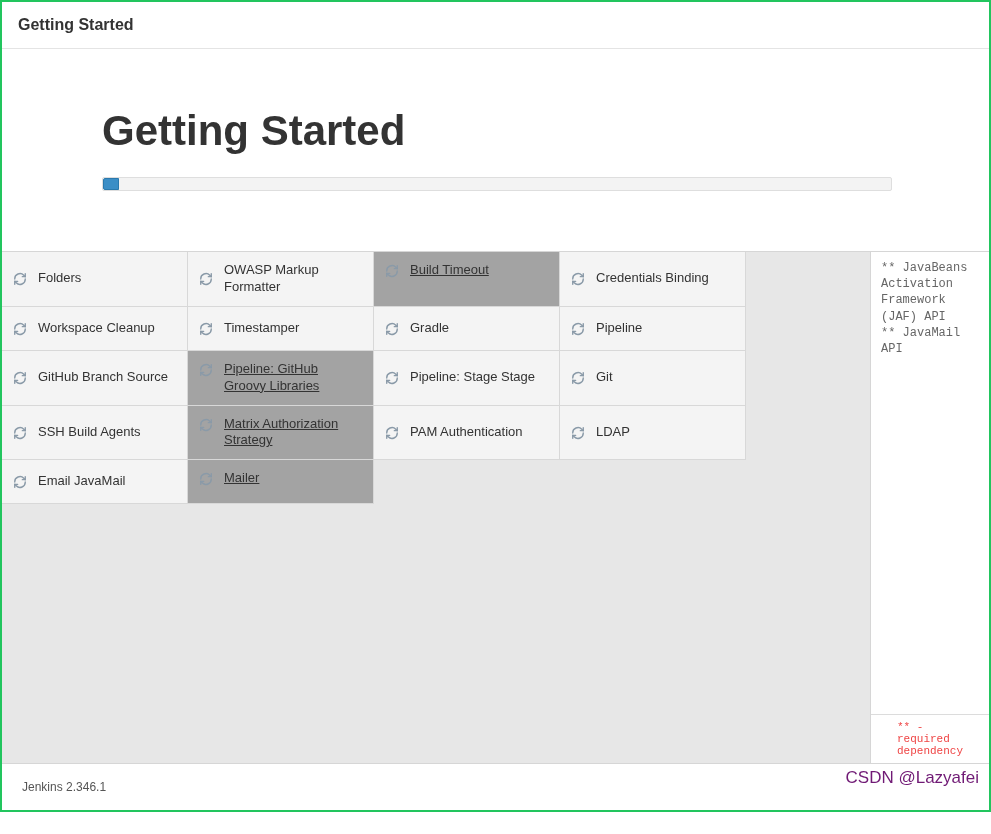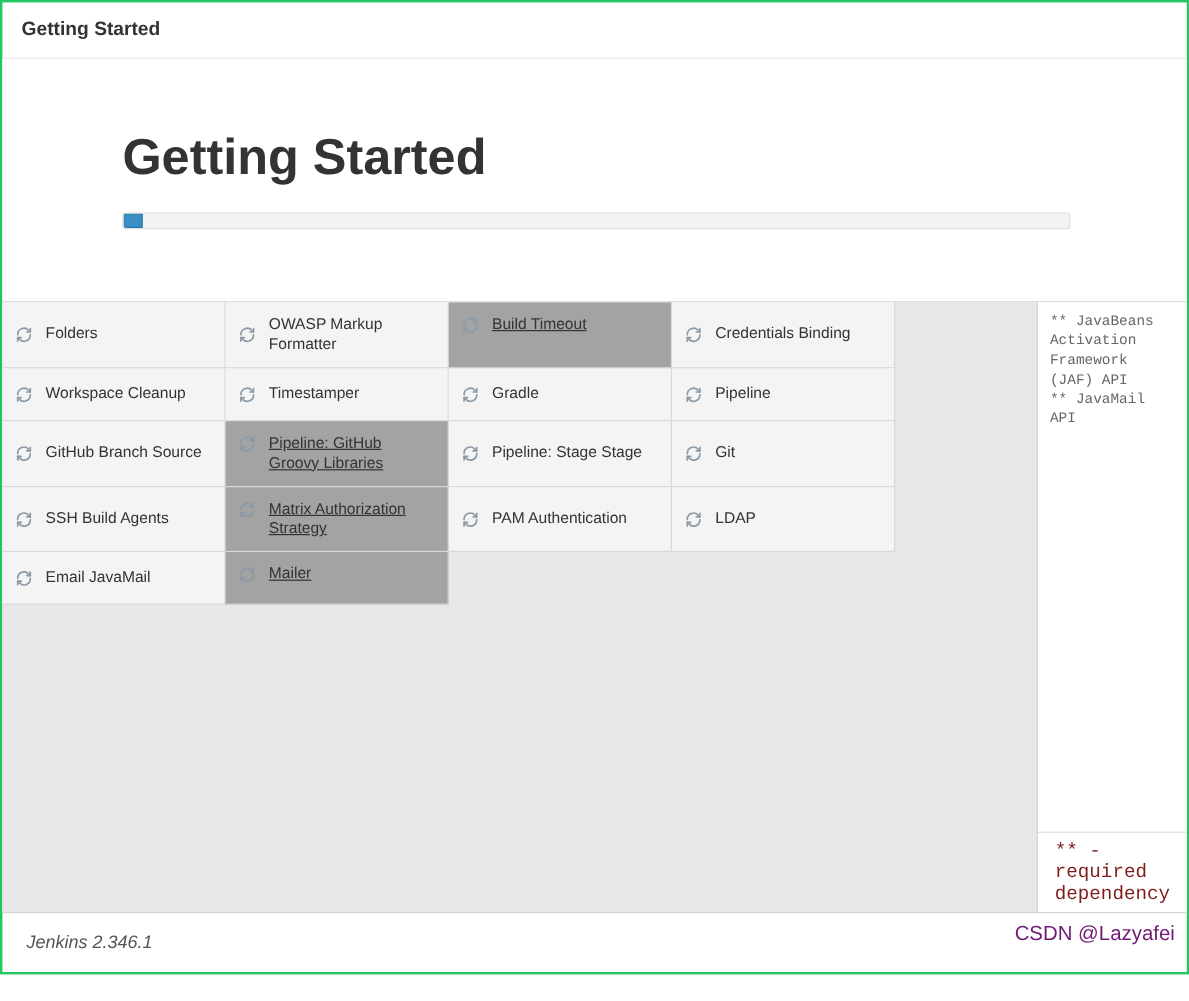--- a/index.html
+++ b/index.html
@@ -37,25 +37,25 @@
   .log-body {
     flex: 1 1 auto; overflow: hidden;
     font-family: "Courier New", monospace;
     font-size: 12px; line-height: 1.35;
     color: #666; padding: 8px 10px;
     white-space: pre-wrap; word-break: break-word;
   }
   .log-foot {
     border-top: 1px solid #dcdcdc;
     font-family: "Courier New", monospace;
-    font-size: 16px; color: #7f1d1d;
-    padding: 6px 14px;
+    font-size: 11px; color: #ef4444;
+    padding: 6px 26px;
   }
 
-  .footer { padding: 16px 20px; font-size: 15px; color: #555; font-style: italic; }
+  .footer { padding: 16px 20px; font-size: 12px; color: #555; }
 
   .watermark { position: absolute; right: 10px; bottom: 22px; font-size: 17px; color: #701a75; pointer-events: none; }
 </style>
 </head>
 <body>
 
 <div class="frame">
   <div class="titlebar">Getting Started</div>
 
   <div class="header-area">

